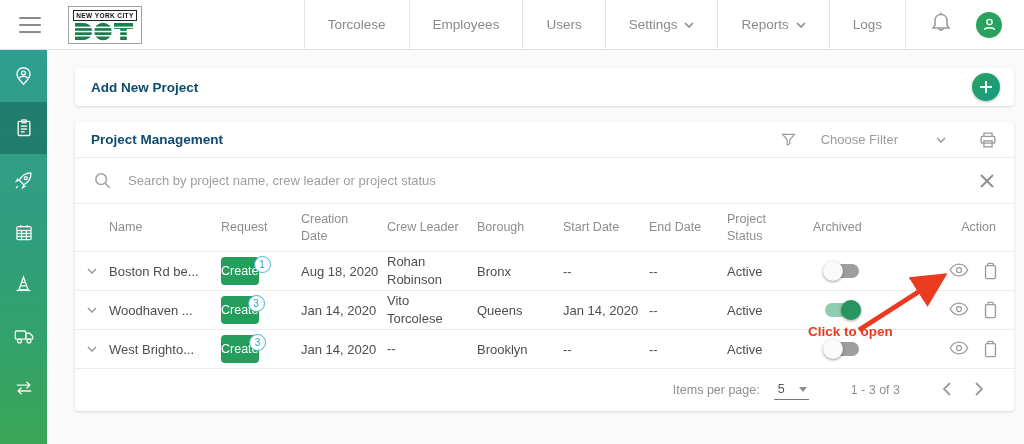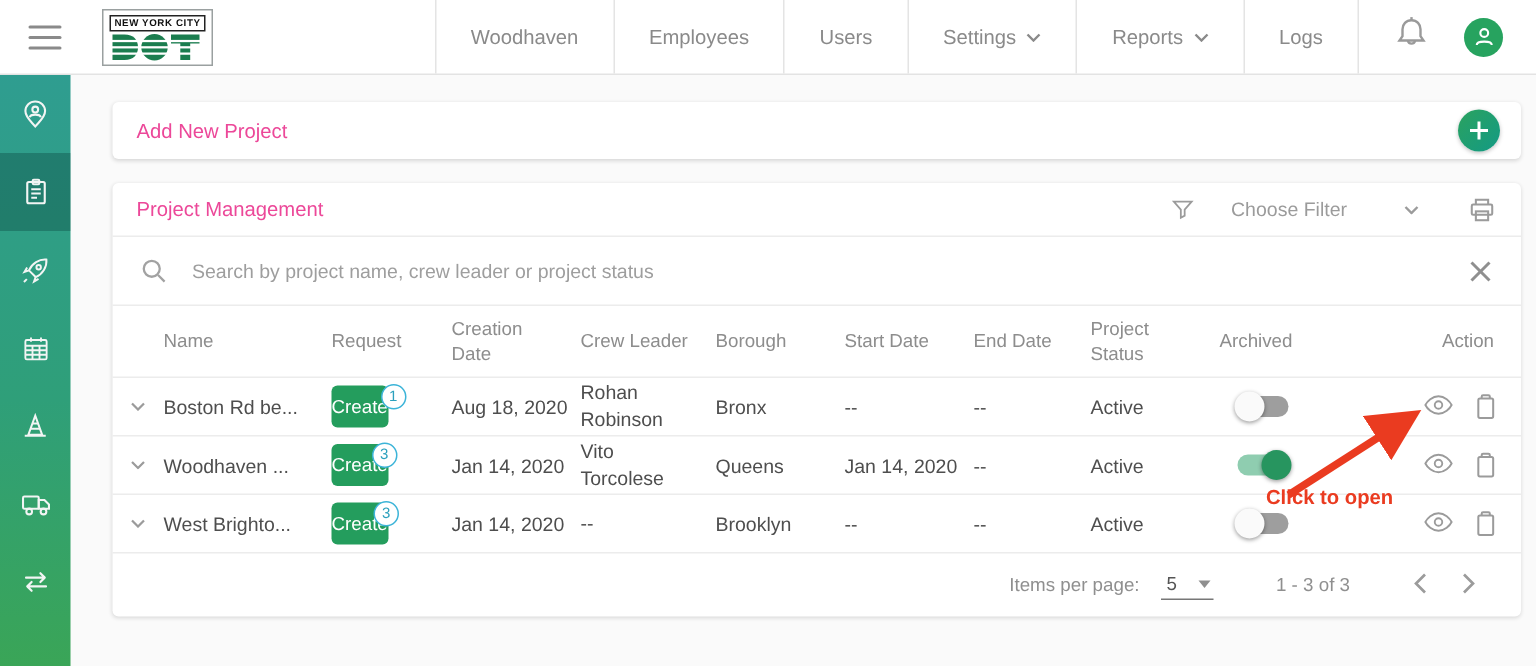--- a/index.html
+++ b/index.html
@@ -30,21 +30,21 @@
              background:linear-gradient(180deg,#2f9d90 0%, #2f9f79 55%, #3aa557 100%);
              display:flex; flex-direction:column; }
   .side-item { height:52px; display:flex; align-items:center; justify-content:center; cursor:pointer; }
   .side-item.active { background:rgba(0,40,40,0.28); }
   .side-item svg { stroke:#f2f5f4; }
 
   
   .main { position:absolute; left:47px; top:50px; right:0; bottom:0; padding:18px 10px 0 28px; }
   .card { background:#fff; border-radius:4px; box-shadow:0 1px 3px rgba(0,0,0,0.14); }
   .card-add { height:38px; display:flex; align-items:center; padding:0 16px; position:relative; margin-bottom:16px; }
-  .card-title { font-size:13.5px; font-weight:normal; color:#ec4899; }
+  .card-title { font-size:13.5px; font-weight:bold; color:#0c4a6e; }
   .fab { position:absolute; right:14px; top:5px; width:28px; height:28px; border-radius:50%;
          background:linear-gradient(135deg,#2ba25f,#139a84); display:flex; align-items:center;
          justify-content:center; cursor:pointer; box-shadow:0 1px 3px rgba(0,0,0,0.25); }
 
   .pm-head { height:36px; display:flex; align-items:center; padding:0 16px; border-bottom:1px solid #ececec; }
   .pm-tools { margin-left:auto; display:flex; align-items:center; gap:24px; color:#9b9b9b; font-size:13px; }
   .pm-tools .flabel { cursor:pointer; }
   .printer { margin-left:8px; cursor:pointer; }
 
   .search-row { height:46px; display:flex; align-items:center; padding:0 18px; border-bottom:1px solid #ececec; }
@@ -81,21 +81,21 @@
   .pagination { height:42px; display:flex; align-items:center; justify-content:flex-end;
                 padding:0 22px; color:#8f8f8f; font-size:12.5px; gap:8px; }
   .ipp-select { display:inline-flex; align-items:center; gap:14px; border-bottom:1px solid #777;
                 padding:2px 2px 3px 4px; margin-left:6px; color:#555; cursor:pointer; }
   .caret-down { width:0; height:0; border-left:4.5px solid transparent; border-right:4.5px solid transparent;
                 border-top:5px solid #8f8f8f; }
   .range { margin:0 26px 0 34px; }
   .pg-btn { cursor:pointer; padding:4px 8px; }
 
   
-  .annot-text { position:absolute; left:844px; top:324px; color:#ea3b20; font-weight:bold;
+  .annot-text { position:absolute; left:808px; top:324px; color:#ea3b20; font-weight:bold;
                 font-size:13.5px; z-index:9; }
   .annot-arrow { position:absolute; left:845px; top:266px; z-index:9; pointer-events:none; }
 </style>
 </head>
 <body>
 
 <div class="page">
 
   <header class="header">
     <div class="hamburger">
@@ -111,21 +111,21 @@
         <circle cx="30" cy="9.5" r="8.8" fill="#1b7d4f"></circle>
         <path d="M41,1 h19 v6 h-6.2 v11 h-6.6 V7 H41 z" fill="#1b7d4f"></path>
         <rect x="0" y="4.6" width="62" height="1.5" fill="#fff"></rect>
         <rect x="0" y="8.8" width="62" height="1.5" fill="#fff"></rect>
         <rect x="0" y="13" width="62" height="1.5" fill="#fff"></rect>
       </svg>
     </div>
 
     <nav class="nav">
       <div class="nav-item">
-          <span>Woodhaven</span>
+          <span>Torcolese</span>
         </div>
       <div class="nav-item">
           <span>Employees</span>
         </div>
       <div class="nav-item">
           <span>Users</span>
         </div>
       <div class="nav-item">
           <span>Settings</span>
         <svg class="chev" viewBox="0 0 10 6">

